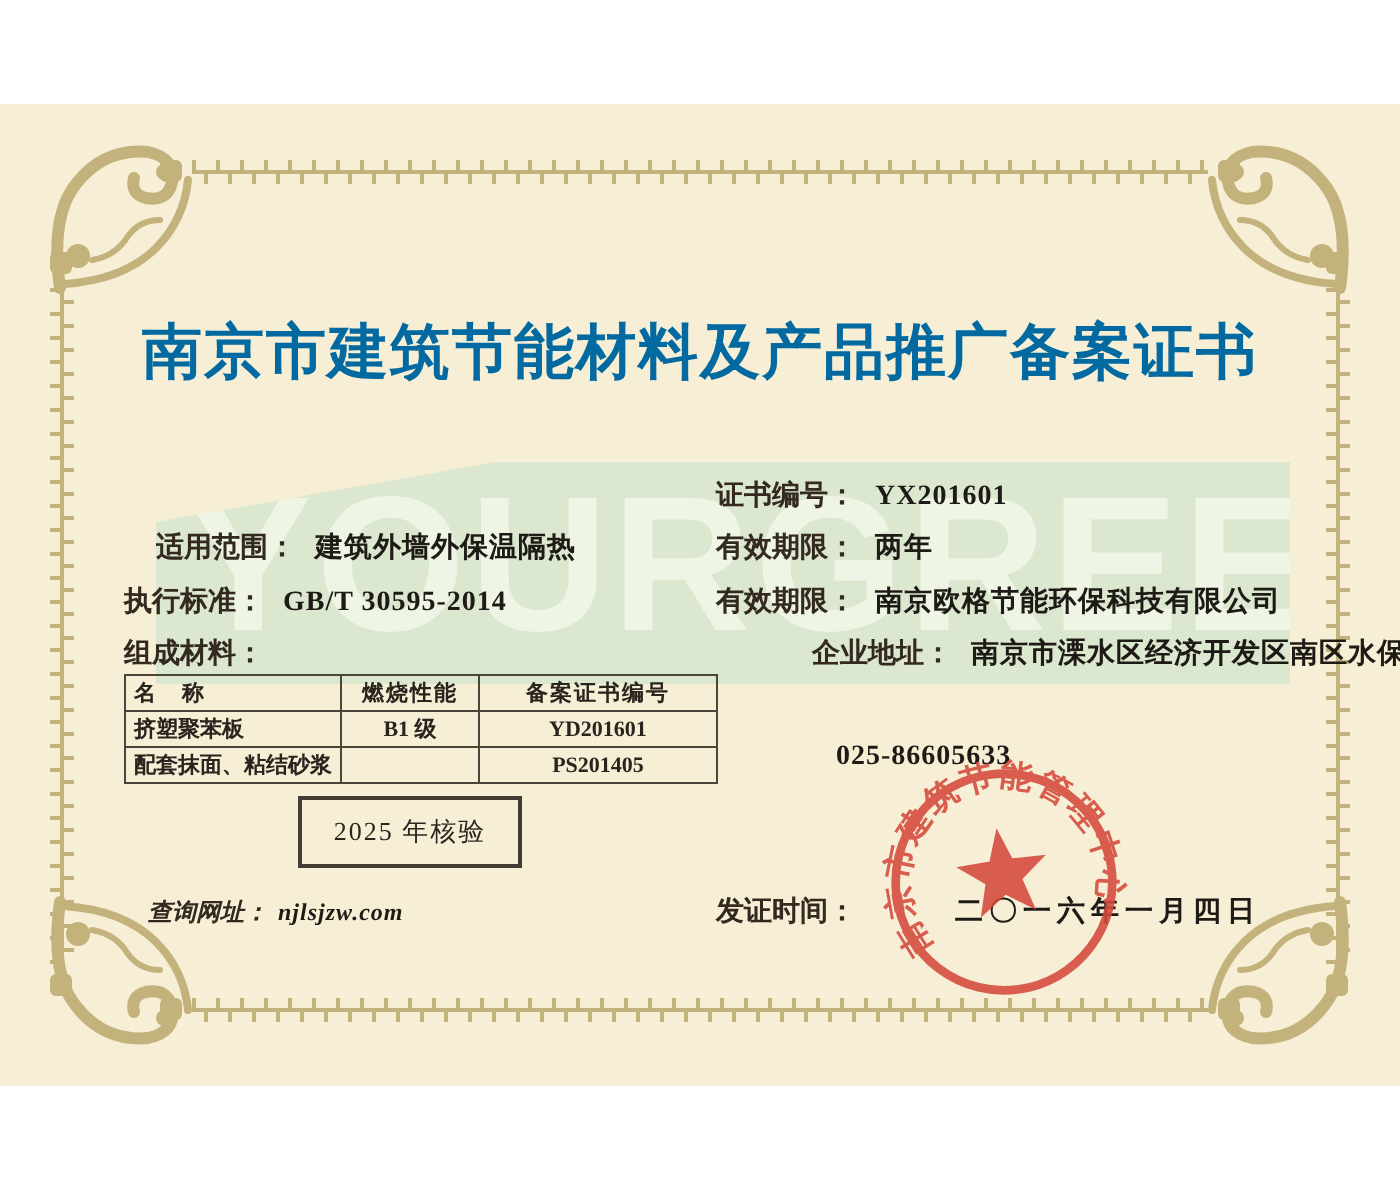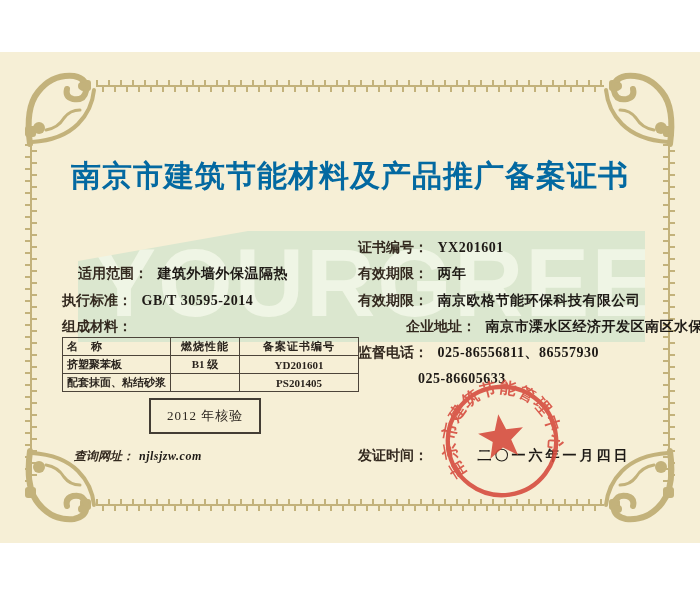--- a/index.html
+++ b/index.html
@@ -178,21 +178,21 @@
       <td class="c3">YD201601</td>
     </tr>
     <tr>
       <td class="c1">配套抹面、粘结砂浆</td>
       <td class="c2"></td>
       <td class="c3">PS201405</td>
     </tr>
   </tbody>
     </table>
 
-  <div class="verify-box">2012 年核验</div>
+  <div class="verify-box">2025 年核验</div>
 
   <div class="row query">
     <span class="lbl">查询网址：</span>
     <span class="val">njlsjzw.com</span>
   </div>
 
   <div class="row r1">
     <span class="lbl">证书编号：</span>
     <span class="val">YX201601</span>
   </div>
@@ -200,24 +200,20 @@
     <span class="lbl">有效期限：</span>
     <span class="val">两年</span>
   </div>
   <div class="row r3">
     <span class="lbl">有效期限：</span>
     <span class="val">南京欧格节能环保科技有限公司</span>
   </div>
   <div class="row r4">
     <span class="lbl">企业地址：</span>
     <span class="val">南京市溧水区经济开发区南区水保路</span>
-  </div>
-  <div class="row r5">
-    <span class="lbl">监督电话：</span>
-    <span class="val">025-86556811、86557930</span>
   </div>
   <div class="row r6">
     <span class="val">025-86605633</span>
   </div>
   <div class="row r7">
     <span class="lbl">发证时间：</span>
     <span class="val">二〇一六年一月四日</span>
   </div>
 
   <svg class="seal" viewBox="0 0 120 120">

